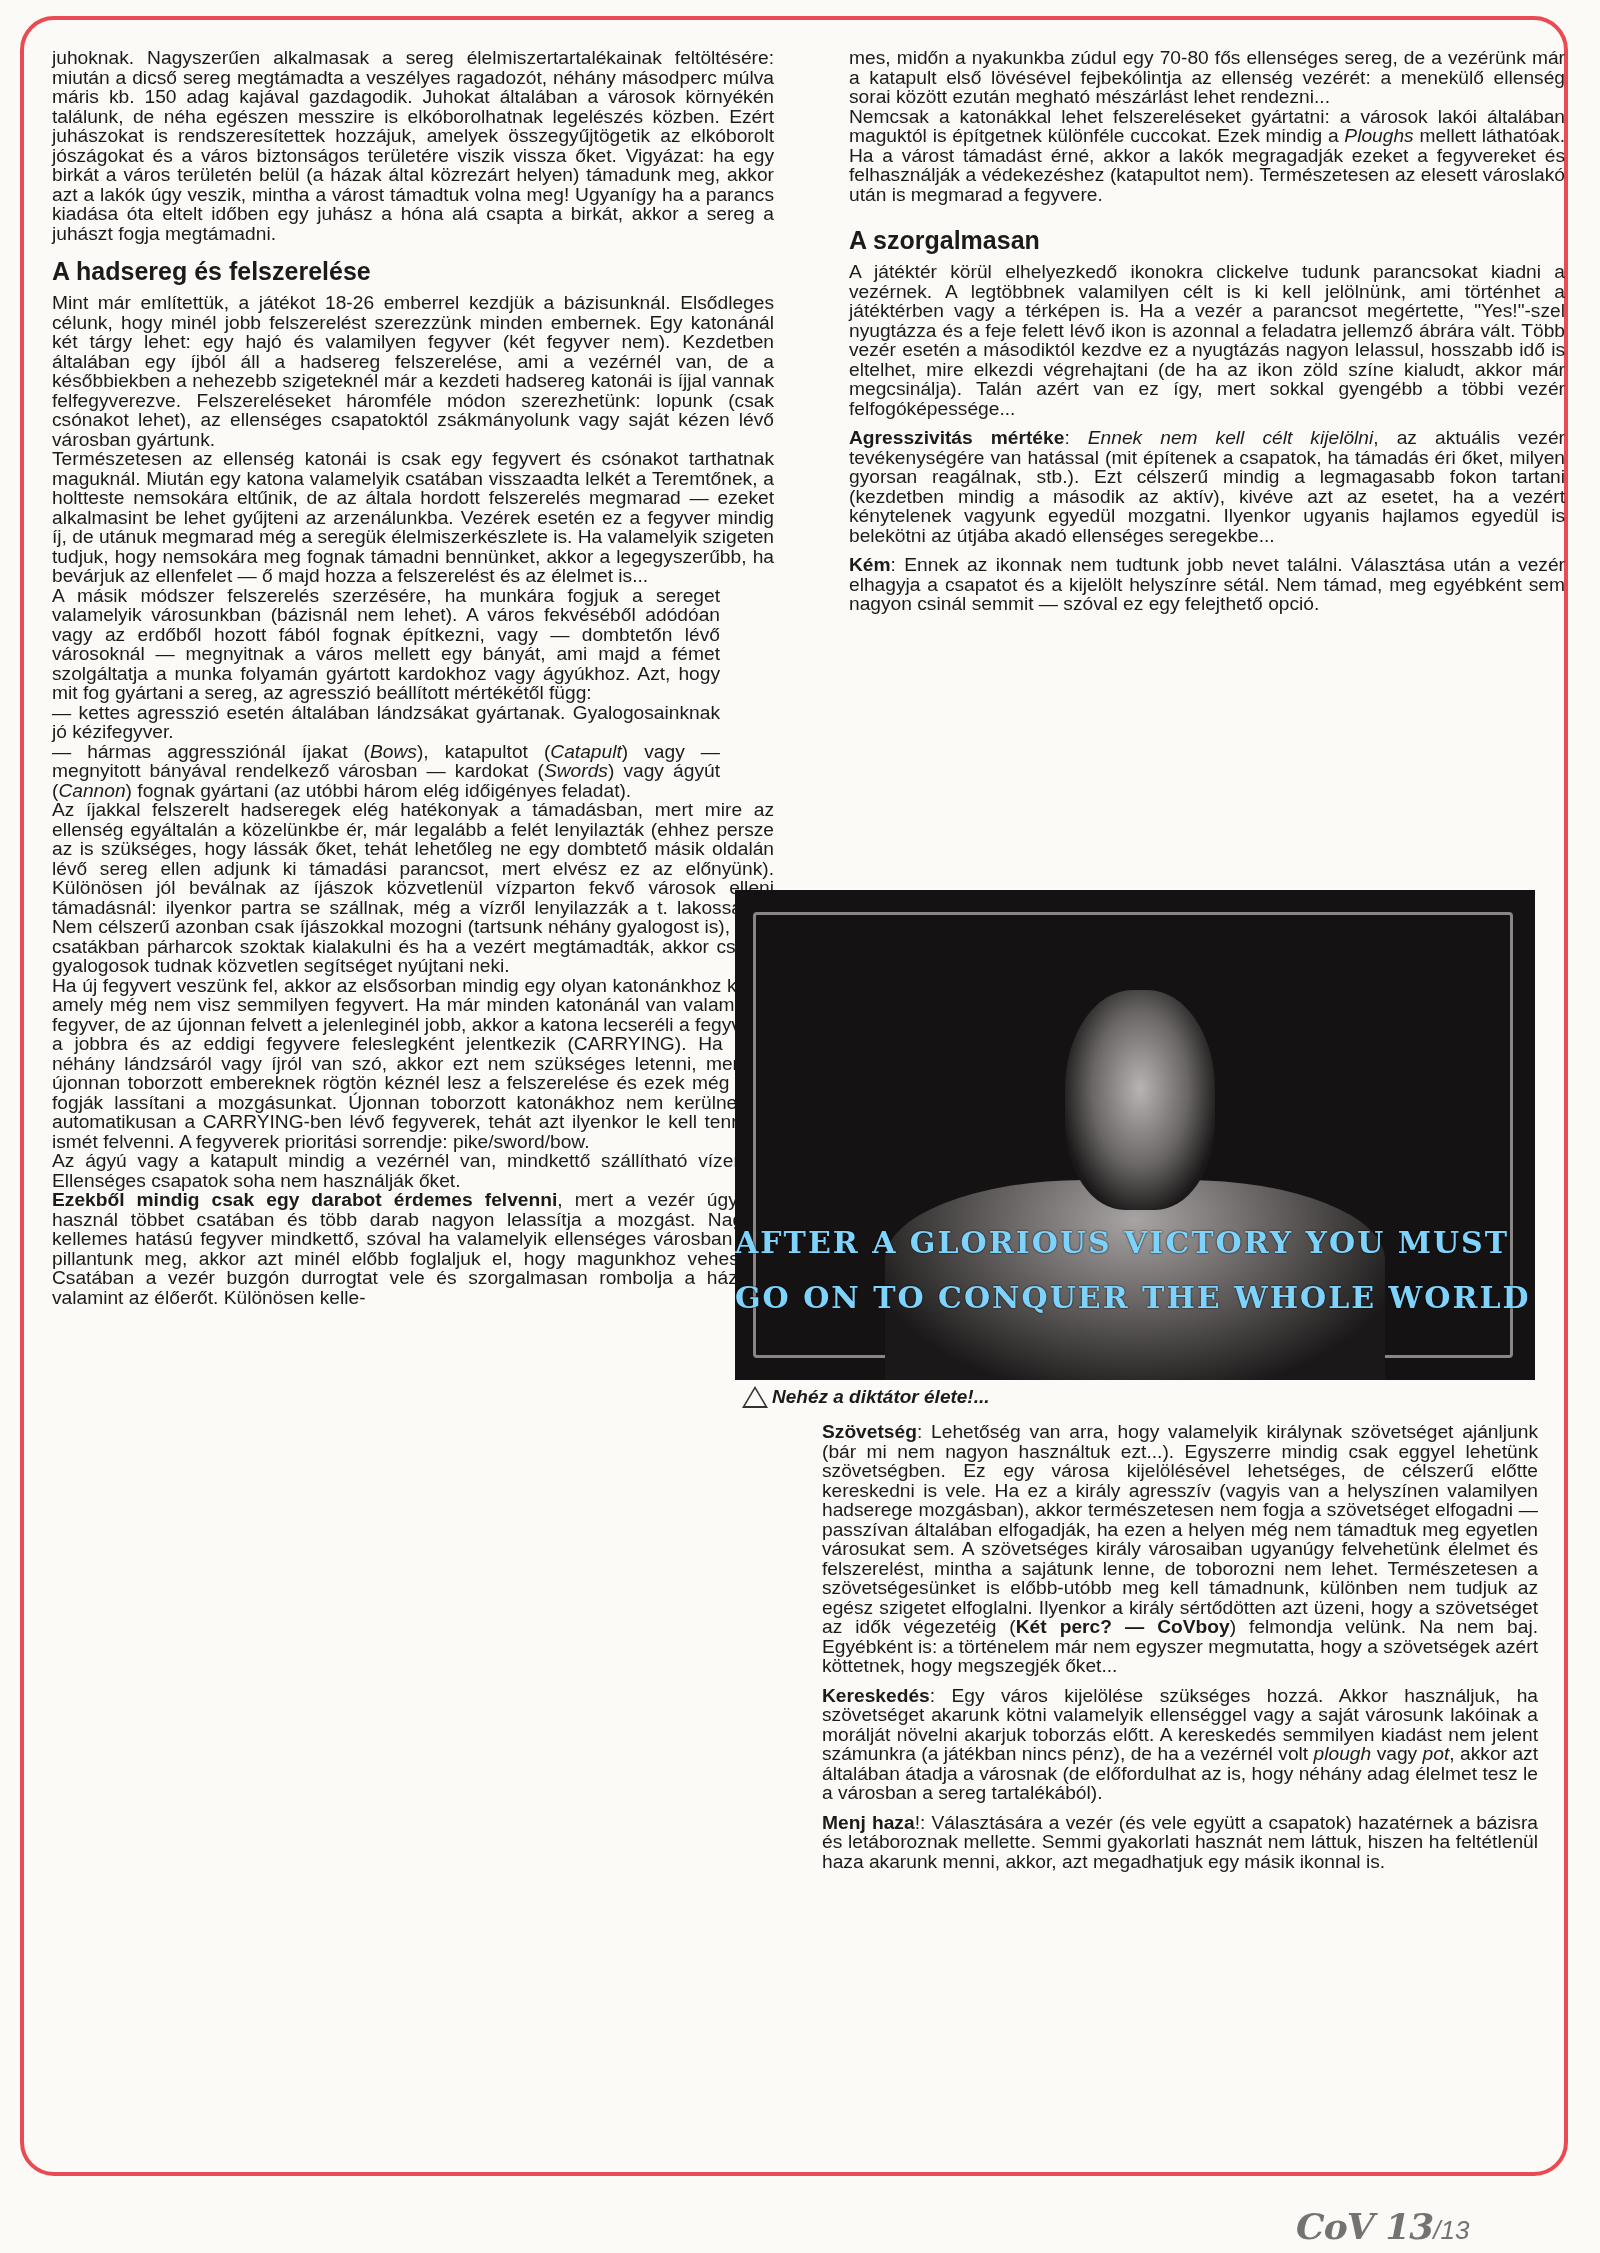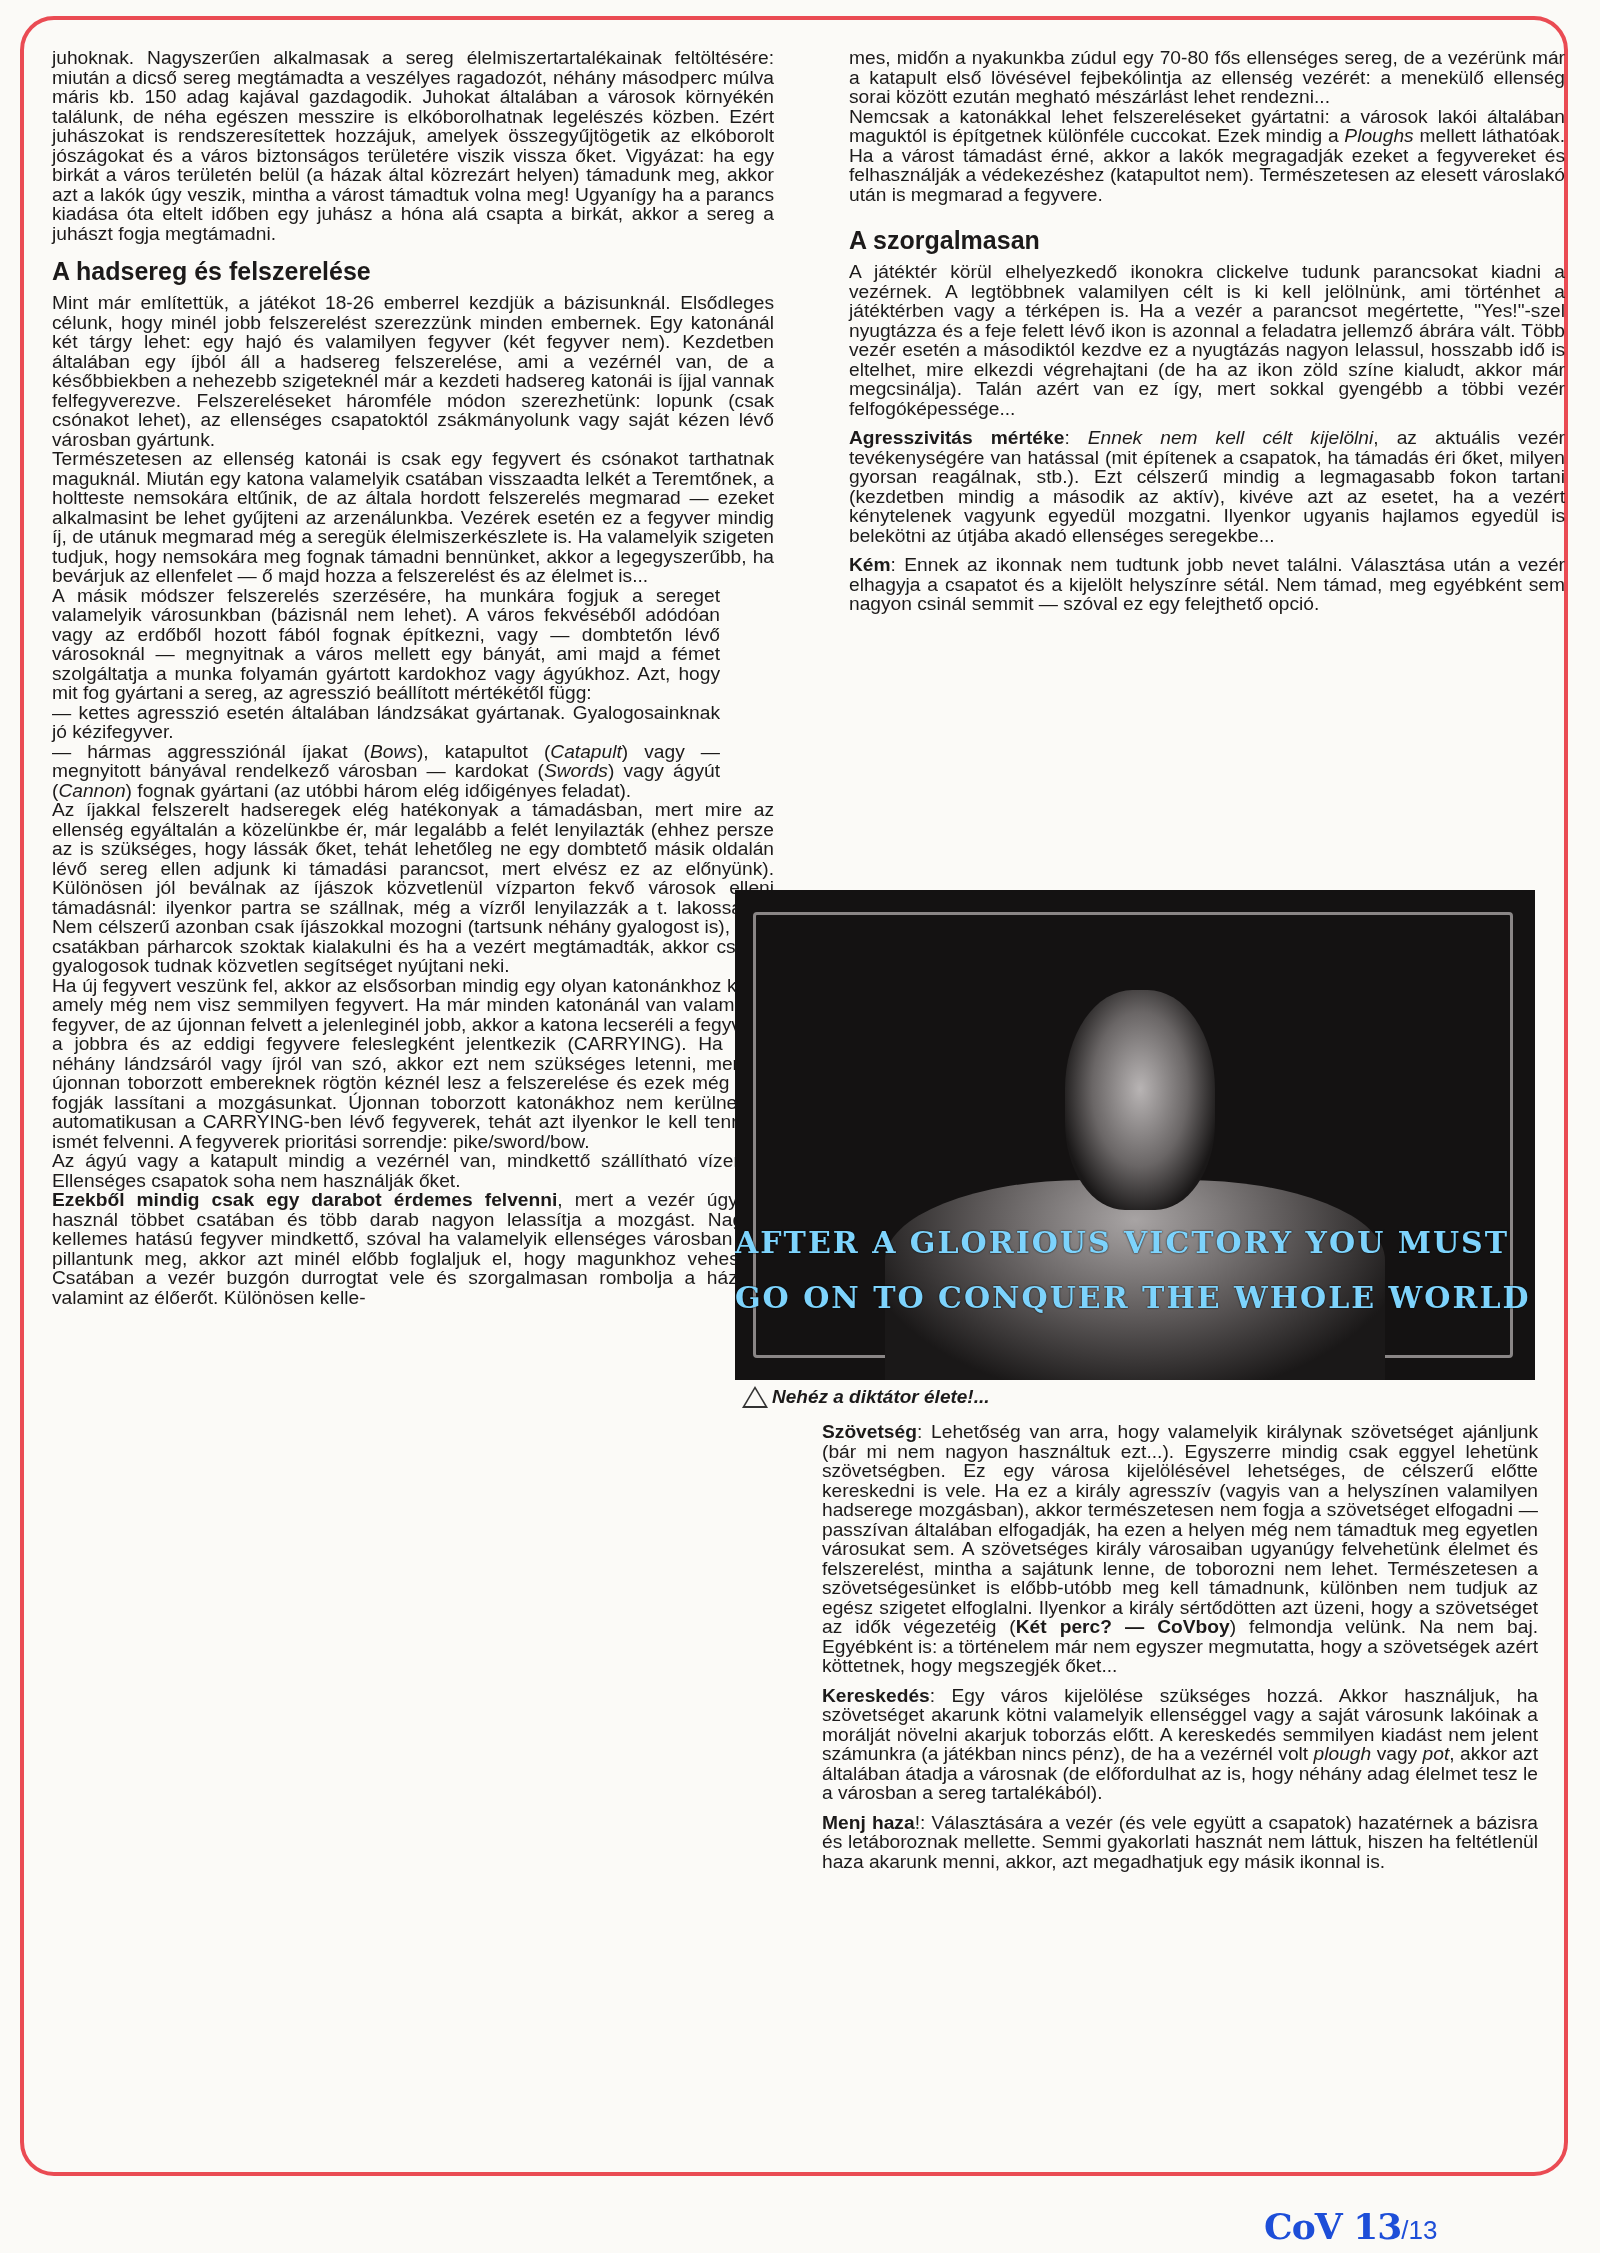--- a/index.html
+++ b/index.html
@@ -57,22 +57,22 @@
   .tri {
     width:0; height:0; position:relative;
     border-left:13px solid transparent; border-right:13px solid transparent; border-bottom:22px solid #333;
   }
   .tri::after {
     content:""; position:absolute; left:-10px; top:3px;
     border-left:10px solid transparent; border-right:10px solid transparent; border-bottom:17px solid #fbfaf7;
   }
   #right2 { left:822px; top:1422px; width:716px; }
   .footer {
-    position:absolute; left:1264px; top:2205px; font-family:"DejaVu Serif", serif;
-    font-weight:bold; font-size:36px; color:#1d4ed8; letter-spacing:-1px;
+    position:absolute; left:1296px; top:2205px; font-family:"DejaVu Serif", serif;
+    font-weight:bold; font-size:36px; color:#737373; letter-spacing:-1px;font-style:italic;
   }
   .footer .pg { font-family:"Liberation Sans Narrow","Liberation Sans", sans-serif; font-weight:normal; font-size:26px; letter-spacing:0; }
 </style>
 </head>
 <body>
 
 <div class="frame"></div>
 
 <div class="col" id="left">
   <p>juhoknak. Nagyszerűen alkalmasak a sereg élelmiszertartalékainak feltöltésére: miután a dicső sereg megtámadta a veszélyes ragadozót, néhány másodperc múlva máris kb. 150 adag kajával gazdagodik. Juhokat általában a városok környékén találunk, de néha egészen messzire is elkóborolhatnak legelészés közben. Ezért juhászokat is rendszeresítettek hozzájuk, amelyek összegyűjtögetik az elkóborolt jószágokat és a város biztonságos területére viszik vissza őket. Vigyázat: ha egy birkát a város területén belül (a házak által közrezárt helyen) támadunk meg, akkor azt a lakók úgy veszik, mintha a várost támadtuk volna meg! Ugyanígy ha a parancs kiadása óta eltelt időben egy juhász a hóna alá csapta a birkát, akkor a sereg a juhászt fogja megtámadni.</p>

